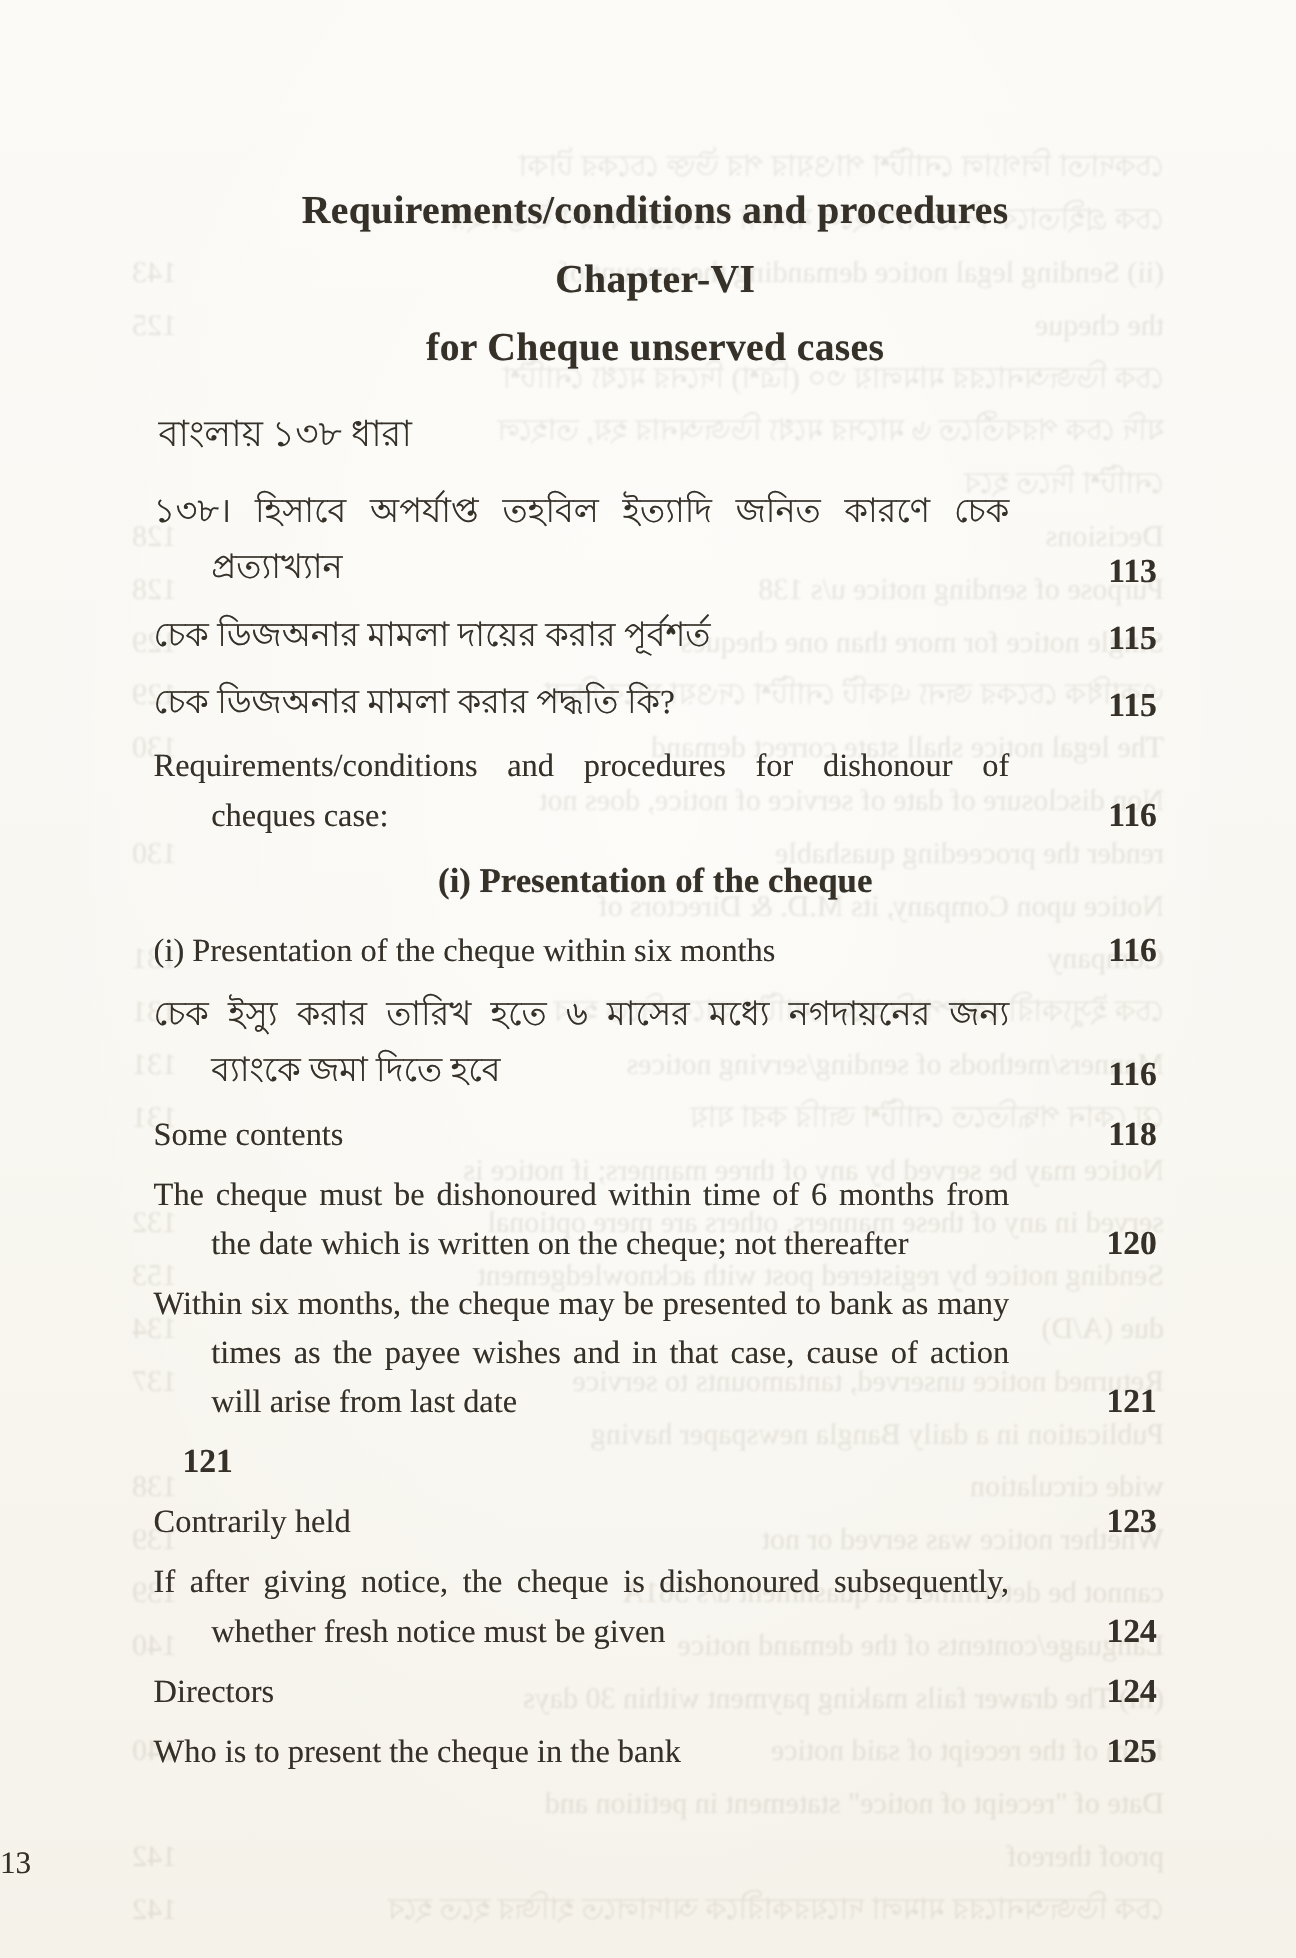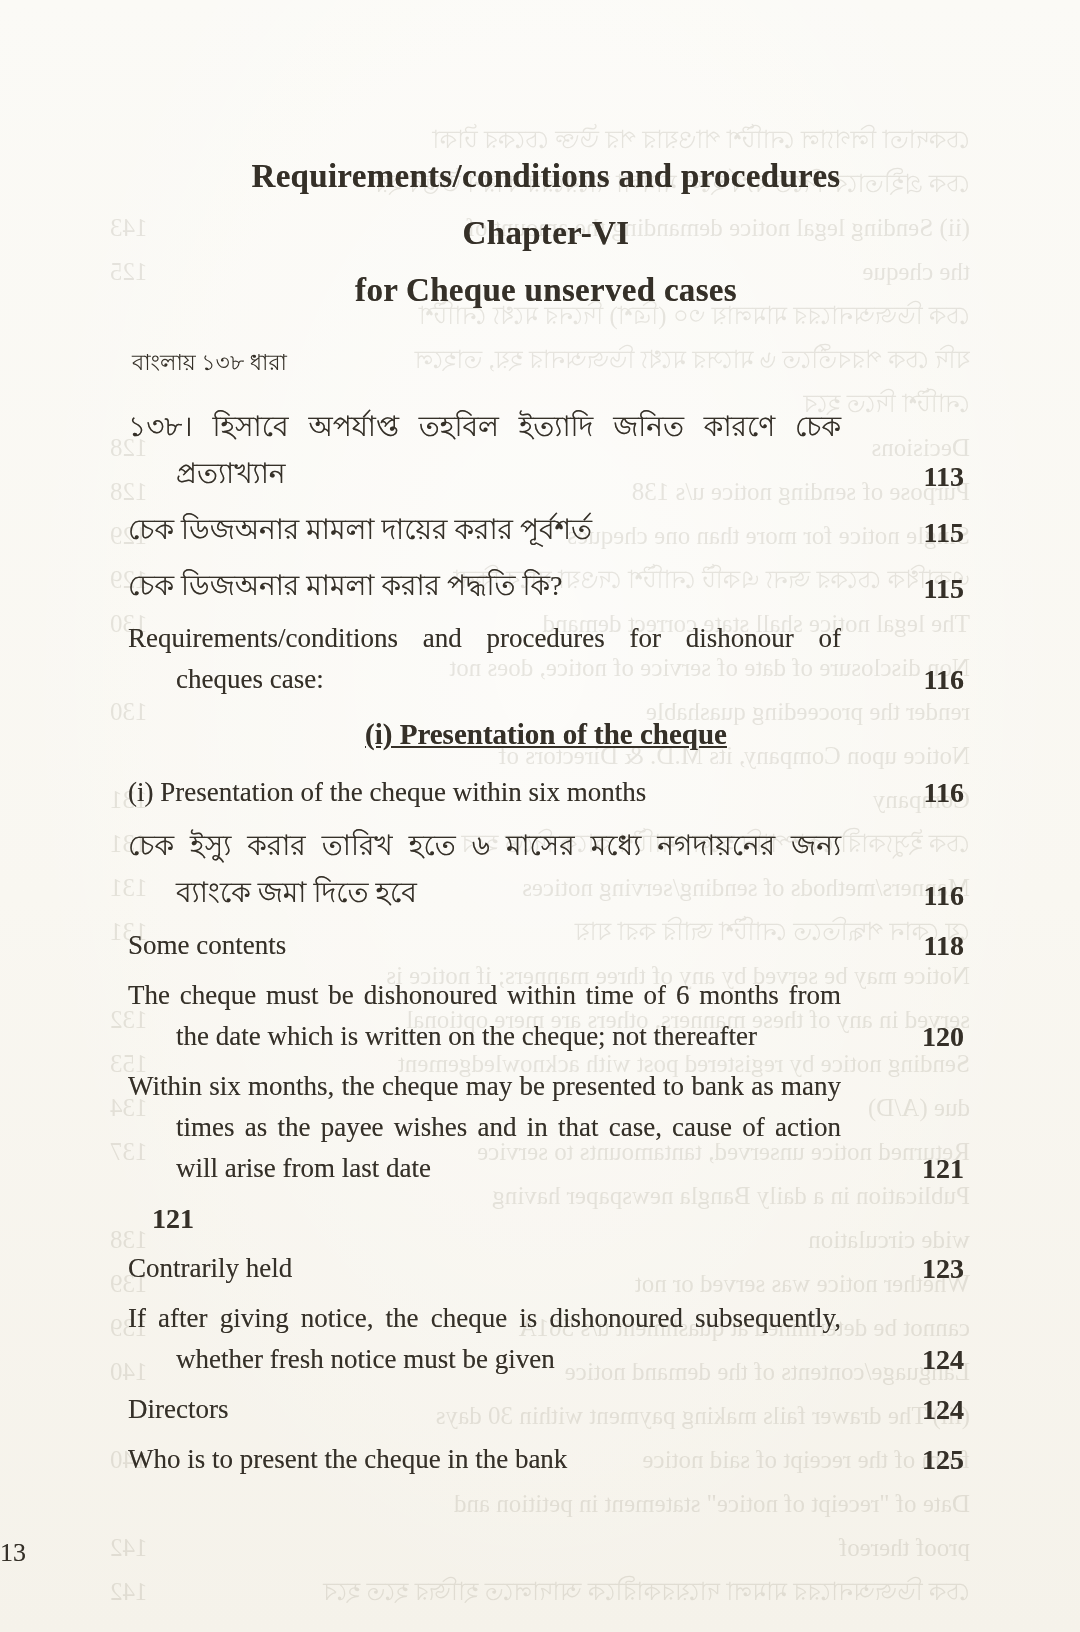--- a/index.html
+++ b/index.html
@@ -36,21 +36,21 @@
     position:absolute;left:128px;top:148px;width:836px;
   }
   .chapter-head{
     text-align:center;font-weight:bold;
     font-size:33px;line-height:57px;
     margin-bottom:24px;
     letter-spacing:0.3px;
     text-shadow:0 0 0.6px rgba(53,48,40,0.55);
   }
   .intro-label{
-    font-size:22px;line-height:40px;
+    font-size:30px;line-height:40px;
     margin:0 0 20px 4px;
   }
   .toc{width:100%;}
   .entry{
     display:flex;align-items:flex-end;
     margin-bottom:9px;
     gap:33px;
   }
   .entry-text{
     flex:1;
@@ -65,21 +65,20 @@
     flex:none;width:66px;text-align:right;
     font-size:28px;line-height:41px;
     text-shadow:0 0 0.5px rgba(53,48,40,0.45);
     font-weight:bold;
   }
   .subheading{
     text-align:center;font-weight:bold;
     font-size:29px;line-height:40px;
     margin:14px 0 18px 0;
     text-shadow:0 0 0.6px rgba(53,48,40,0.55);
-    text-decoration:underline;
   }
   .footer-num{
     position:absolute;left:0;right:24px;bottom:64px;
     text-align:left;
     font-size:26px;
     text-shadow:0 0 0.5px rgba(53,48,40,0.45);
   }
 </style>
 </head>
 <body>

